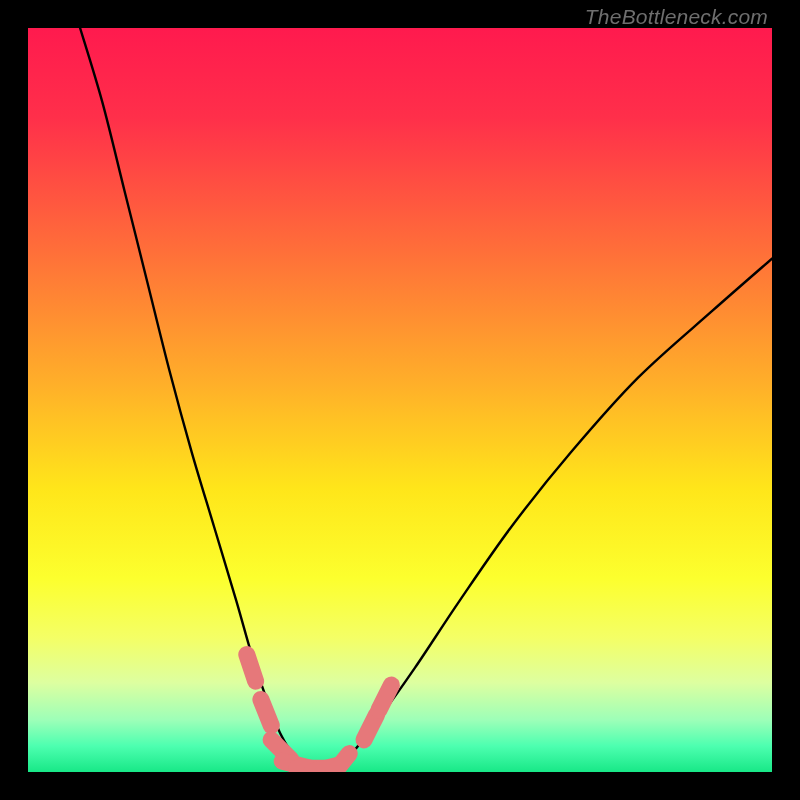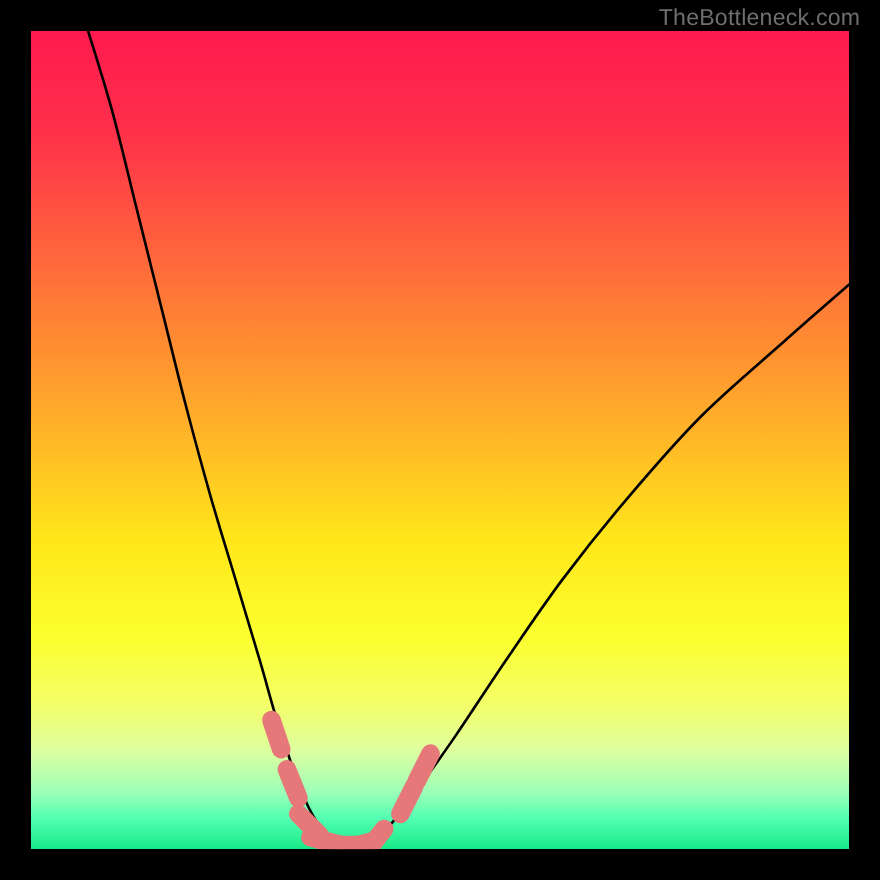--- a/index.html
+++ b/index.html
@@ -25,25 +25,26 @@
     height: 744px;
     overflow: hidden;
   }
   .gradient {
     position: absolute;
     inset: 0;
   }
   .watermark {
     position: absolute;
     top: 5px;
-    right: 18px;
+    right: 32px;
     color: #6e6e6e;
     font-size: 21px;
     font-weight: 500;
     letter-spacing: 0.2px;
+    font-style: italic;
   }
   svg.curve {
     position: absolute;
     inset: 0;
     width: 100%;
     height: 100%;
   }
 </style>
 </head>
 <body>

